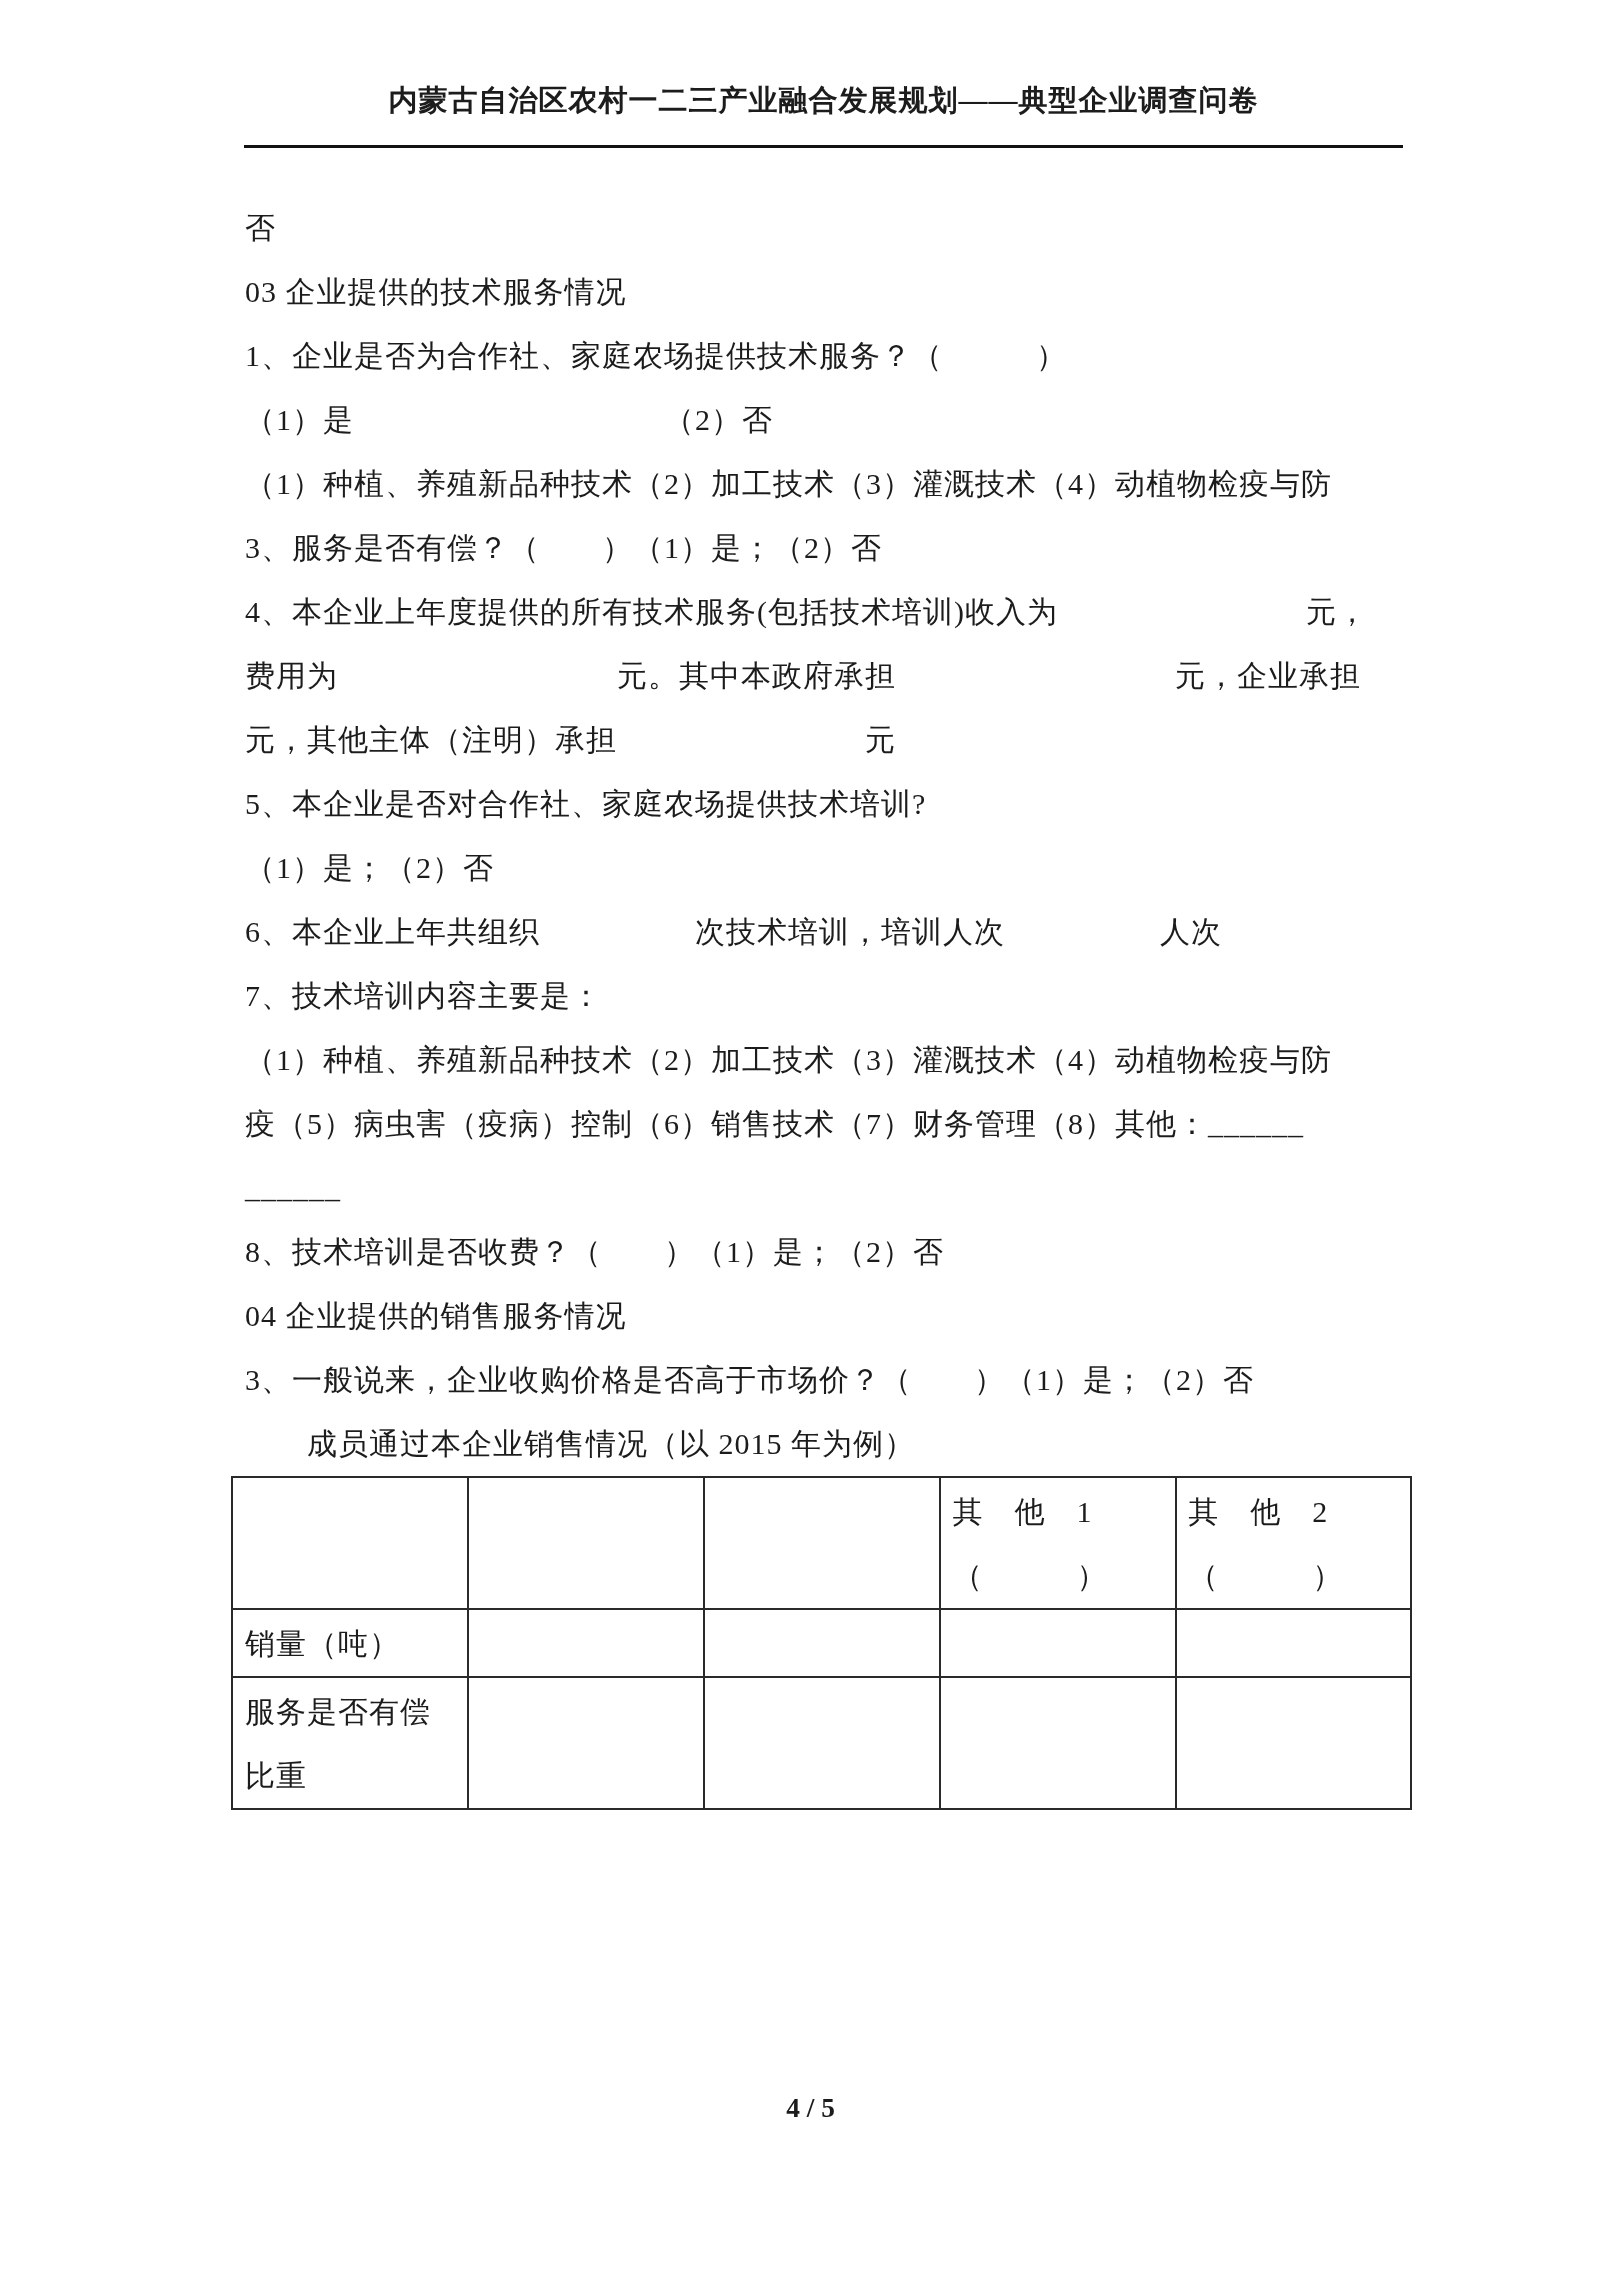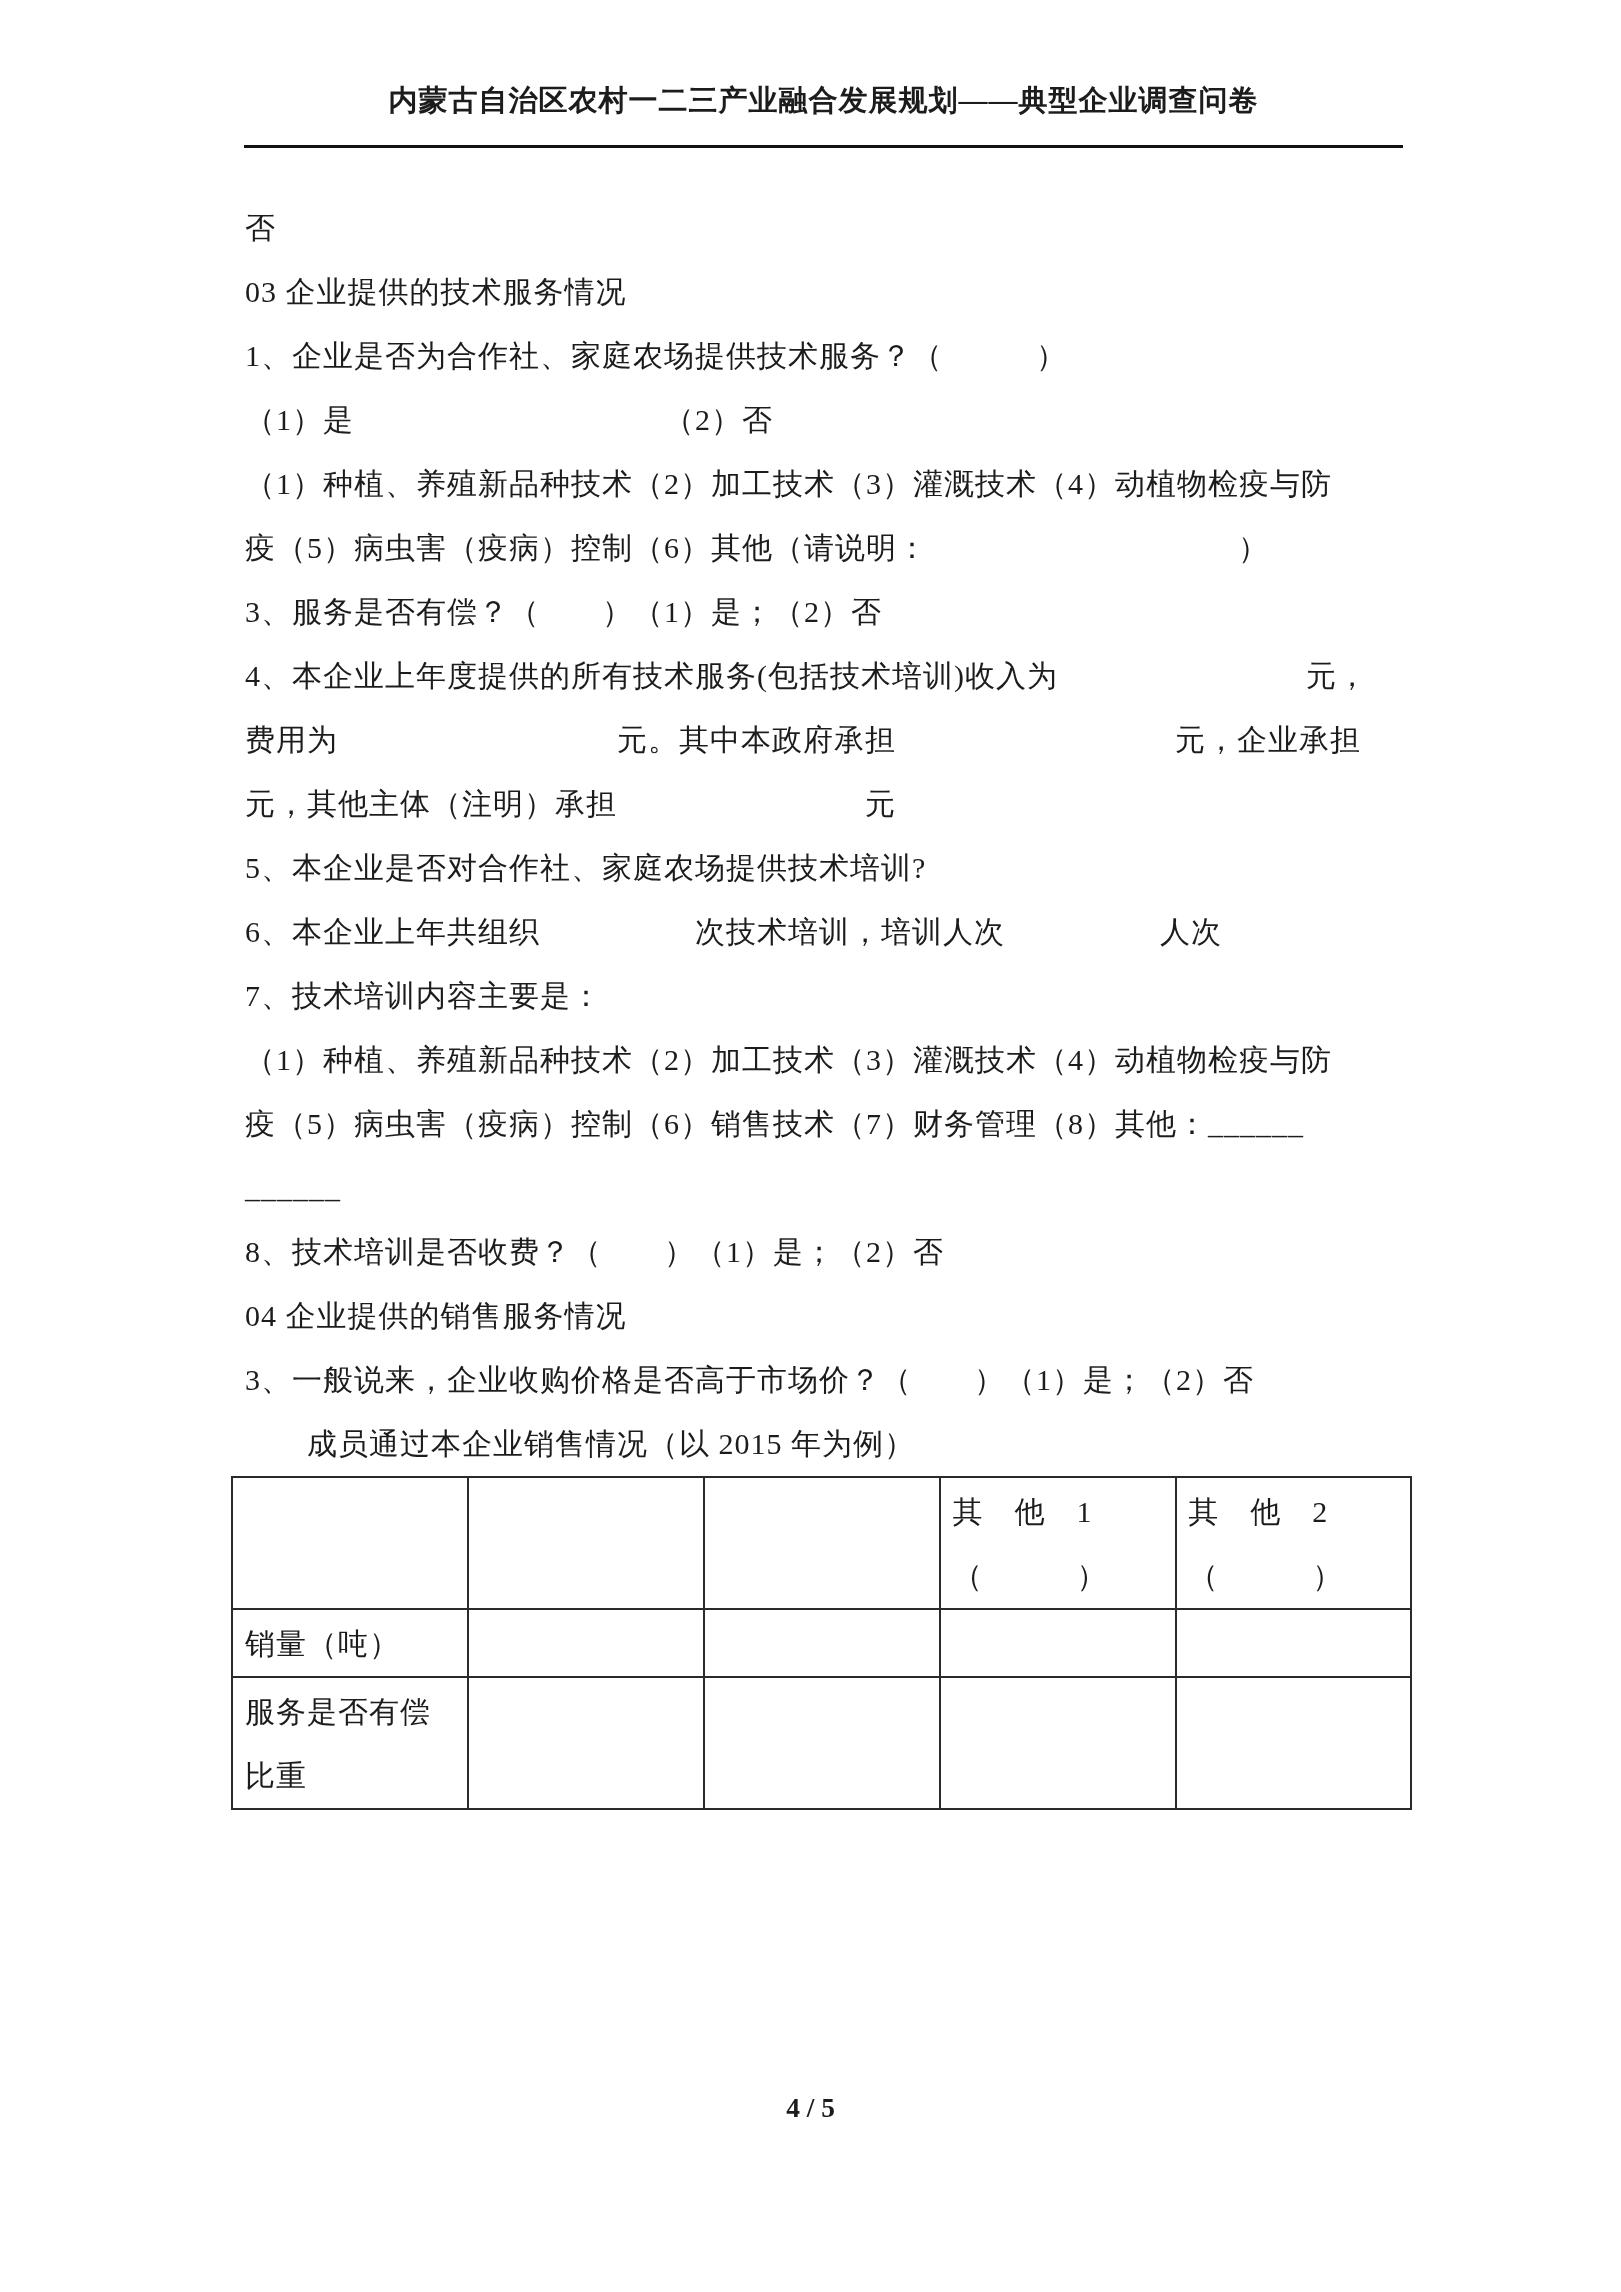--- a/index.html
+++ b/index.html
@@ -83,26 +83,26 @@
   <header class="hdr">
     <div class="title">内蒙古自治区农村一二三产业融合发展规划——典型企业调查问卷</div>
   </header>
 
   <main class="content">
     <p class="ln">否</p>
     <p class="ln">03 企业提供的技术服务情况</p>
     <p class="ln">1、企业是否为合作社、家庭农场提供技术服务？（　　　）</p>
     <p class="ln">（1）是　　　　　　　　　　（2）否</p>
     <p class="ln">（1）种植、养殖新品种技术（2）加工技术（3）灌溉技术（4）动植物检疫与防</p>
-    <p class="ln">疫（5）病虫害（疫病）控制（6）其他（请说明：　　　　　　　　　　）</p>
     <p class="ln">3、服务是否有偿？（　　）（1）是；（2）否</p>
     <p class="ln">4、本企业上年度提供的所有技术服务(包括技术培训)收入为　　　　　　　　元，</p>
     <p class="ln">费用为　　　　　　　　　元。其中本政府承担　　　　　　　　　元，企业承担</p>
     <p class="ln">元，其他主体（注明）承担　　　　　　　　元</p>
     <p class="ln">5、本企业是否对合作社、家庭农场提供技术培训?</p>
+    <p class="ln">（1）是；（2）否</p>
     <p class="ln">6、本企业上年共组织　　　　　次技术培训，培训人次　　　　　人次</p>
     <p class="ln">7、技术培训内容主要是：</p>
     <p class="ln">（1）种植、养殖新品种技术（2）加工技术（3）灌溉技术（4）动植物检疫与防</p>
     <p class="ln">疫（5）病虫害（疫病）控制（6）销售技术（7）财务管理（8）其他：______</p>
     <p class="ln">______</p>
     <p class="ln">8、技术培训是否收费？（　　）（1）是；（2）否</p>
     <p class="ln">04 企业提供的销售服务情况</p>
     <p class="ln">3、一般说来，企业收购价格是否高于市场价？（　　）（1）是；（2）否</p>
     <p class="ln">　　成员通过本企业销售情况（以 2015 年为例）</p>
 

